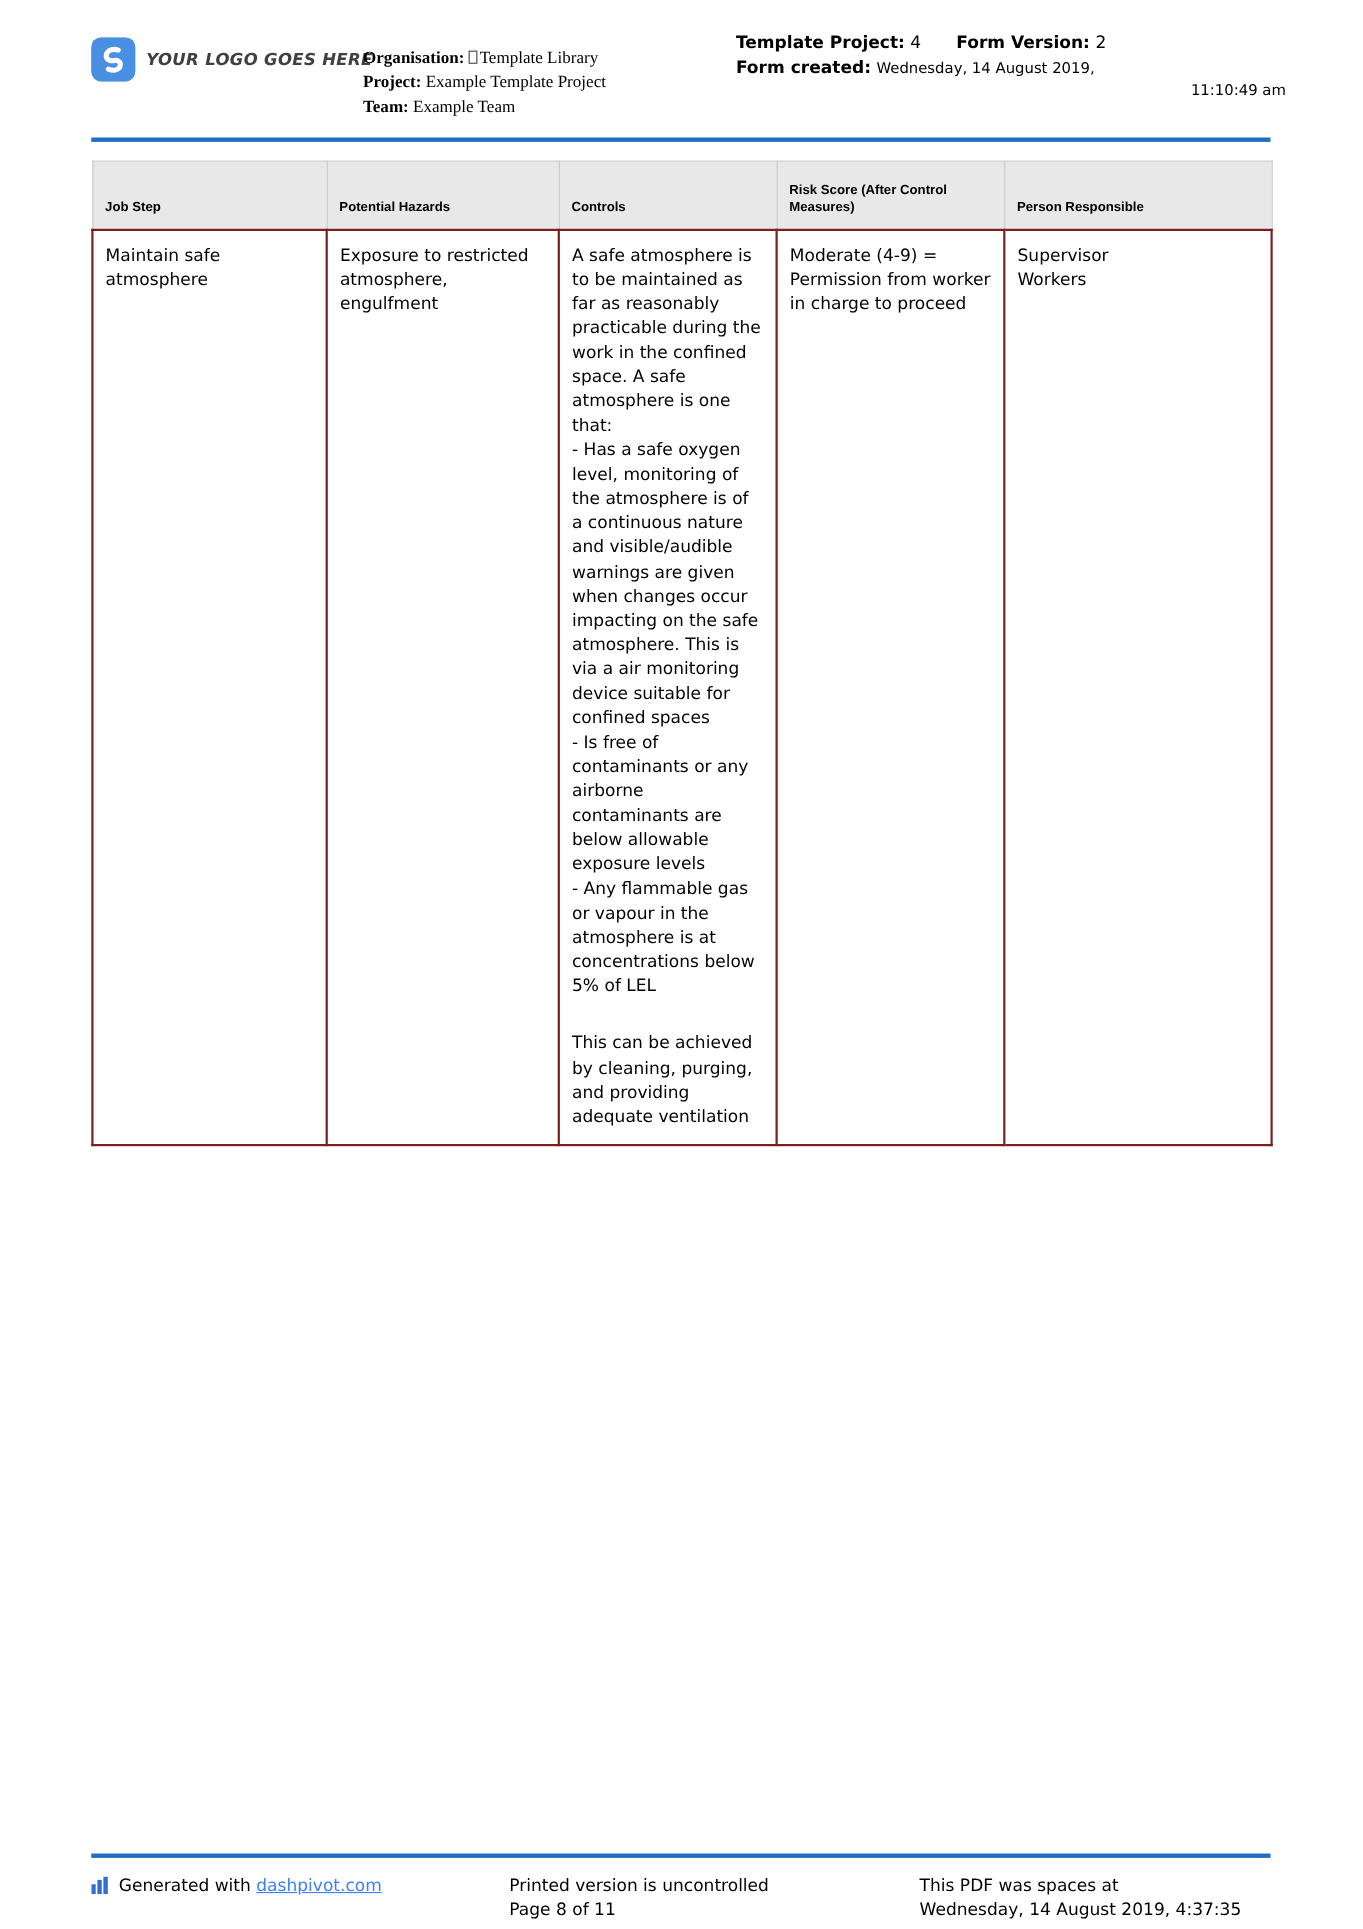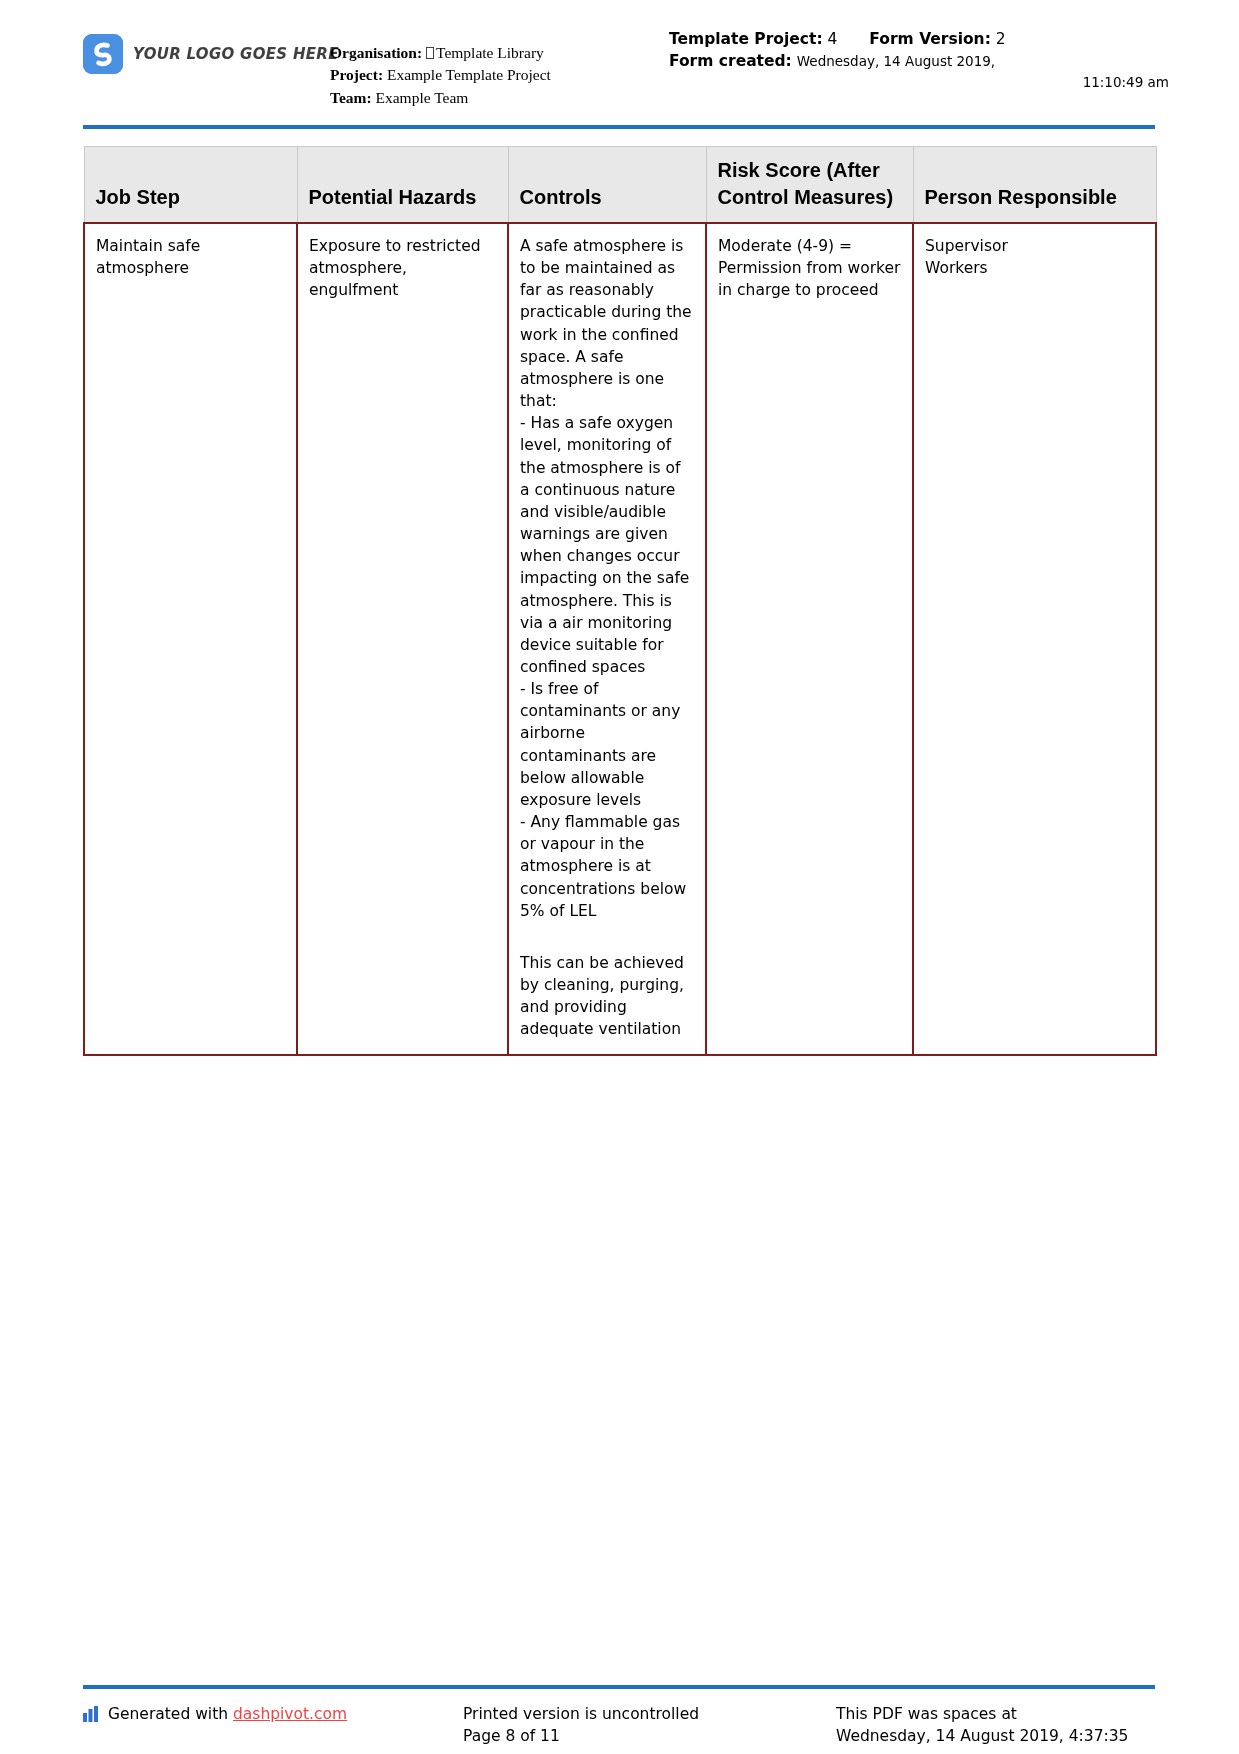--- a/index.html
+++ b/index.html
@@ -101,21 +101,21 @@
     border-collapse: collapse;
     table-layout: fixed;
     width: 1072px;
   }
   table.swms th {
     background: #e8e8e8;
     border: 1px solid #c8c8c8;
     vertical-align: bottom;
     text-align: left;
     padding: 10px 11px 11px 11px;
-    font-size: 20px;
+    font-size: 12px;
     font-weight: bold;
     font-family: "Liberation Sans", "DejaVu Sans", sans-serif;
     line-height: 1.35;
     height: 62px;
   }
   table.swms td {
     border: 2px solid #7f1d1d;
     vertical-align: top;
     padding: 11px 11px 14px 11px;
     font-size: 15.5px;
@@ -147,21 +147,21 @@
     width: 1090px;
     font-size: 15.5px;
     line-height: 1.45;
   }
   .footer-col { position: absolute; top: 0; }
   .footer-col.c1 { left: 0; width: 330px; display: flex; align-items: flex-start; gap: 8px; }
   .footer-col.c2 { left: 380px; width: 300px; }
   .footer-col.c3 { left: 753px; width: 320px; }
   .bars-icon { flex: 0 0 auto; margin-top: 3px; }
   .link {
-    color: #ef4444;
+    color: #3b82f6;
     text-decoration: underline;
   }
 </style>
 </head>
 <body>
 
 <div class="page">
 
   <div class="header">
 

